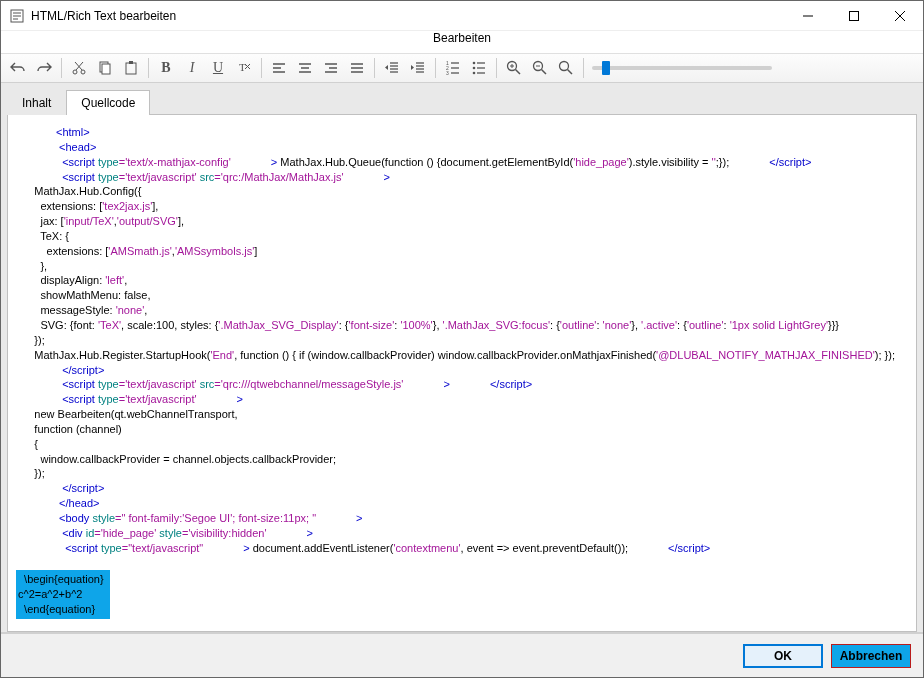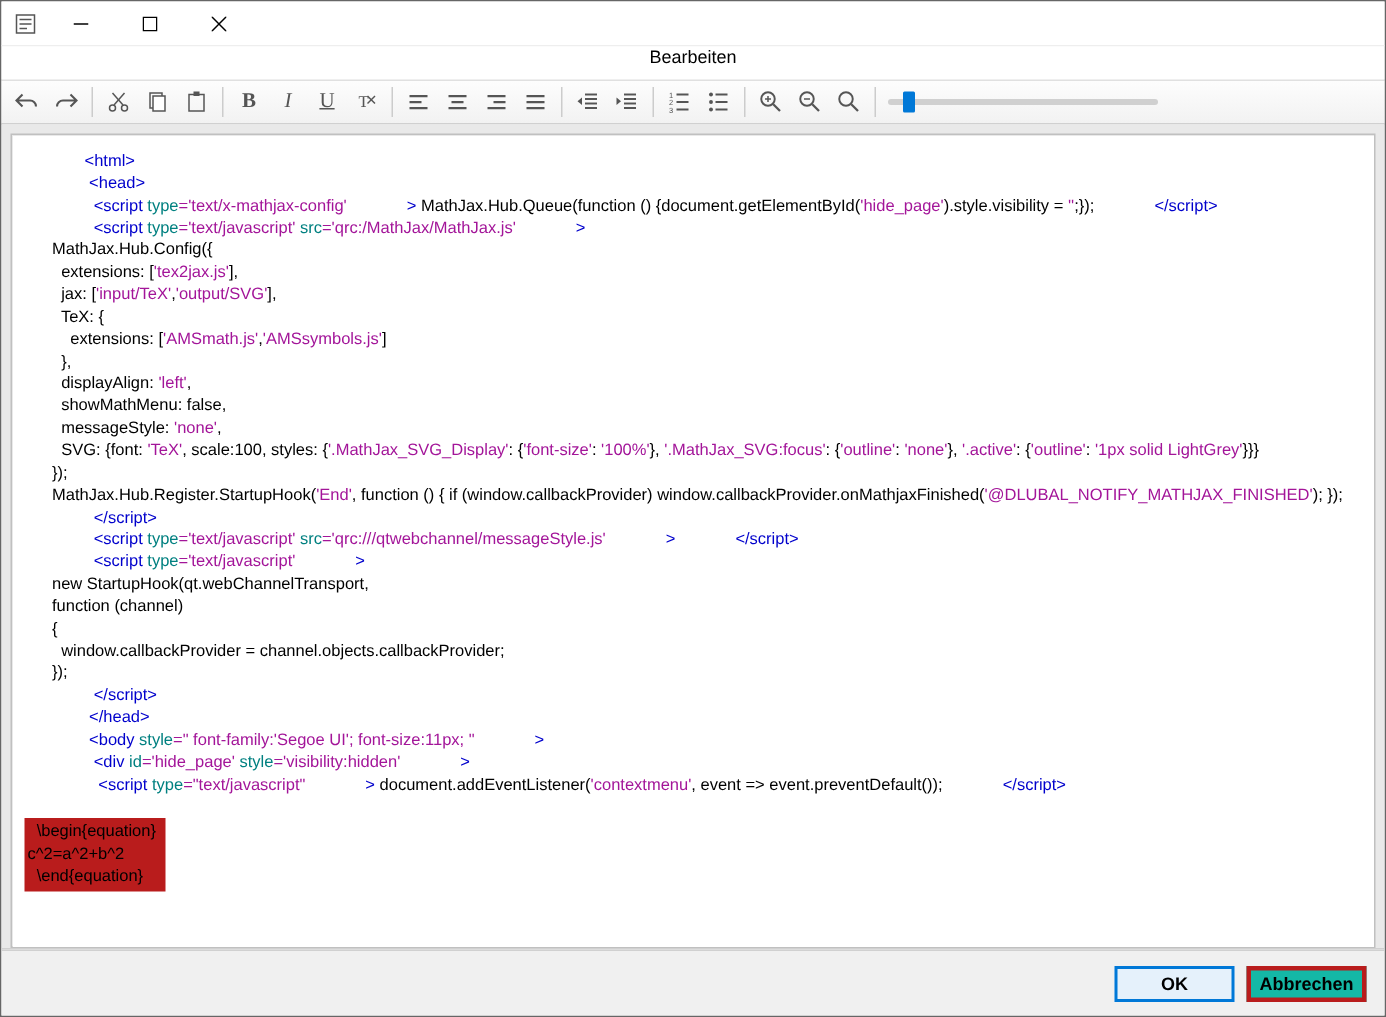--- a/index.html
+++ b/index.html
@@ -21,39 +21,40 @@
 .tab-area { background: #e9e9e9; padding: 6px 6px 0 6px; border-bottom: 1px solid #d0d0d0; display: flex; flex-direction: column; flex: 1; min-height: 0; }
 .tabs { display: flex; gap: 0; }
 .tab { padding: 5px 14px; font-size: 12px; cursor: pointer; background: #e9e9e9; border: 1px solid transparent; border-bottom: none; position: relative; top: 1px; }
 .tab.active { background: #fff; border-color: #c0c0c0; }
 .code-area { flex: 1; background: #fff; border: 1px solid #c0c0c0; padding: 10px 8px; overflow: auto; font-family: 'Segoe UI', Tahoma, sans-serif; font-size: 11px; line-height: 1.35; color: #000; min-height: 0; }
 .code-area pre { font-family: inherit; white-space: pre; }
 .tg { color: #0000cc; margin-left: 40px; }
 .at { color: #008080; }
 .st { color: #a31599; }
 .tx { color: #000; }
-.hl { background: #b91c1c; display: inline-block; padding: 2px 6px 2px 2px; }
+.hl { background: #0ea5e9; display: inline-block; padding: 2px 6px 2px 2px; }
 .footer { height: 44px; background: #f0f0f0; border-top: 1px solid #d0d0d0; display: flex; align-items: center; justify-content: flex-end; padding: 0 12px; gap: 8px; font-weight: bold; }
-.btn { min-width: 80px; height: 24px; border: 3px solid #b91c1c; background: #14b8a6; cursor: pointer; font-size: 12px; display: flex; align-items: center; justify-content: center; }
+.btn { min-width: 80px; height: 24px; border: 1px solid #b91c1c; background: #0ea5e9; cursor: pointer; font-size: 12px; display: flex; align-items: center; justify-content: center; }
 .btn.primary { border: 2px solid #0078d7; background: #e5f1fb; }
 svg { display: block; }
 </style>
 </head>
 <body>
 
 <div class="window">
   <div class="titlebar">
     <span class="titlebar-icon">
       <svg width="14" height="14" viewBox="0 0 14 14">
           <rect x="1" y="1" width="12" height="12" fill="none" stroke="#555" stroke-width="1"></rect>
           <line x1="3" y1="4" x2="11" y2="4" stroke="#555"></line>
           <line x1="3" y1="7" x2="11" y2="7" stroke="#555"></line>
           <line x1="3" y1="10" x2="8" y2="10" stroke="#555"></line>
         </svg>
     </span>
+    <span class="titlebar-title">HTML/Rich Text bearbeiten</span>
     <div class="win-controls">
       <div class="win-btn">
           <svg width="10" height="10">
             <line x1="0" y1="5" x2="10" y2="5" stroke="#000" stroke-width="1"></line>
           </svg>
         </div>
       <div class="win-btn">
           <svg width="10" height="10">
             <rect x="0.5" y="0.5" width="9" height="9" fill="none" stroke="#000" stroke-width="1"></rect>
           </svg>
@@ -215,41 +216,45 @@
       </div>
     <div class="tool-sep"></div>
     <div class="slider-wrap">
       <div class="slider-track">
           <div class="slider-thumb"></div>
         </div>
     </div>
   </div>
 
   <div class="tab-area">
+    <div class="tabs">
+      <div class="tab">Inhalt</div>
+      <div class="tab active">Quellcode</div>
+    </div>
     <div class="code-area">
 <pre><span class="tg">&lt;html&gt;</span>
  <span class="tg">&lt;head&gt;</span>
   <span class="tg">&lt;script</span><span class="at"> type</span><span class="st">='text/x-mathjax-config'</span><span class="tg">&gt;</span><span class="tx"> MathJax.Hub.Queue(function () {document.getElementById(</span><span class="st">'hide_page'</span><span class="tx">).style.visibility = </span><span class="st">''</span><span class="tx">;});</span><span class="tg">&lt;/script&gt;</span>
   <span class="tg">&lt;script</span><span class="at"> type</span><span class="st">='text/javascript'</span><span class="at"> src</span><span class="st">='qrc:/MathJax/MathJax.js'</span><span class="tg">&gt;</span>
 <span class="tx">      MathJax.Hub.Config({</span>
 <span class="tx">        extensions: [</span><span class="st">'tex2jax.js'</span><span class="tx">],</span>
 <span class="tx">        jax: [</span><span class="st">'input/TeX'</span><span class="tx">,</span><span class="st">'output/SVG'</span><span class="tx">],</span>
 <span class="tx">        TeX: {</span>
 <span class="tx">          extensions: [</span><span class="st">'AMSmath.js'</span><span class="tx">,</span><span class="st">'AMSsymbols.js'</span><span class="tx">]</span>
 <span class="tx">        },</span>
 <span class="tx">        displayAlign: </span><span class="st">'left'</span><span class="tx">,</span>
 <span class="tx">        showMathMenu: false,</span>
 <span class="tx">        messageStyle: </span><span class="st">'none'</span><span class="tx">,</span>
 <span class="tx">        SVG: {font: </span><span class="st">'TeX'</span><span class="tx">, scale:100, styles: {</span><span class="st">'.MathJax_SVG_Display'</span><span class="tx">: {</span><span class="st">'font-size'</span><span class="tx">: </span><span class="st">'100%'</span><span class="tx">}, </span><span class="st">'.MathJax_SVG:focus'</span><span class="tx">: {</span><span class="st">'outline'</span><span class="tx">: </span><span class="st">'none'</span><span class="tx">}, </span><span class="st">'.active'</span><span class="tx">: {</span><span class="st">'outline'</span><span class="tx">: </span><span class="st">'1px solid LightGrey'</span><span class="tx">}}}</span>
 <span class="tx">      });</span>
 <span class="tx">      MathJax.Hub.Register.StartupHook(</span><span class="st">'End'</span><span class="tx">, function () { if (window.callbackProvider) window.callbackProvider.onMathjaxFinished(</span><span class="st">'@DLUBAL_NOTIFY_MATHJAX_FINISHED'</span><span class="tx">); });</span>
   <span class="tg">&lt;/script&gt;</span>
   <span class="tg">&lt;script</span><span class="at"> type</span><span class="st">='text/javascript'</span><span class="at"> src</span><span class="st">='qrc:///qtwebchannel/messageStyle.js'</span><span class="tg">&gt;</span><span class="tg">&lt;/script&gt;</span>
   <span class="tg">&lt;script</span><span class="at"> type</span><span class="st">='text/javascript'</span><span class="tg">&gt;</span>
-<span class="tx">      new StartupHook(qt.webChannelTransport,</span>
+<span class="tx">      new Bearbeiten(qt.webChannelTransport,</span>
 <span class="tx">      function (channel)</span>
 <span class="tx">      {</span>
 <span class="tx">        window.callbackProvider = channel.objects.callbackProvider;</span>
 <span class="tx">      });</span>
   <span class="tg">&lt;/script&gt;</span>
  <span class="tg">&lt;/head&gt;</span>
  <span class="tg">&lt;body</span><span class="at"> style</span><span class="st">=" font-family:'Segoe UI'; font-size:11px; "</span><span class="tg">&gt;</span>
   <span class="tg">&lt;div</span><span class="at"> id</span><span class="st">='hide_page'</span><span class="at"> style</span><span class="st">='visibility:hidden'</span><span class="tg">&gt;</span>
    <span class="tg">&lt;script</span><span class="at"> type</span><span class="st">="text/javascript"</span><span class="tg">&gt;</span><span class="tx"> document.addEventListener(</span><span class="st">'contextmenu'</span><span class="tx">, event =&gt; event.preventDefault());</span><span class="tg">&lt;/script&gt;</span>
 

